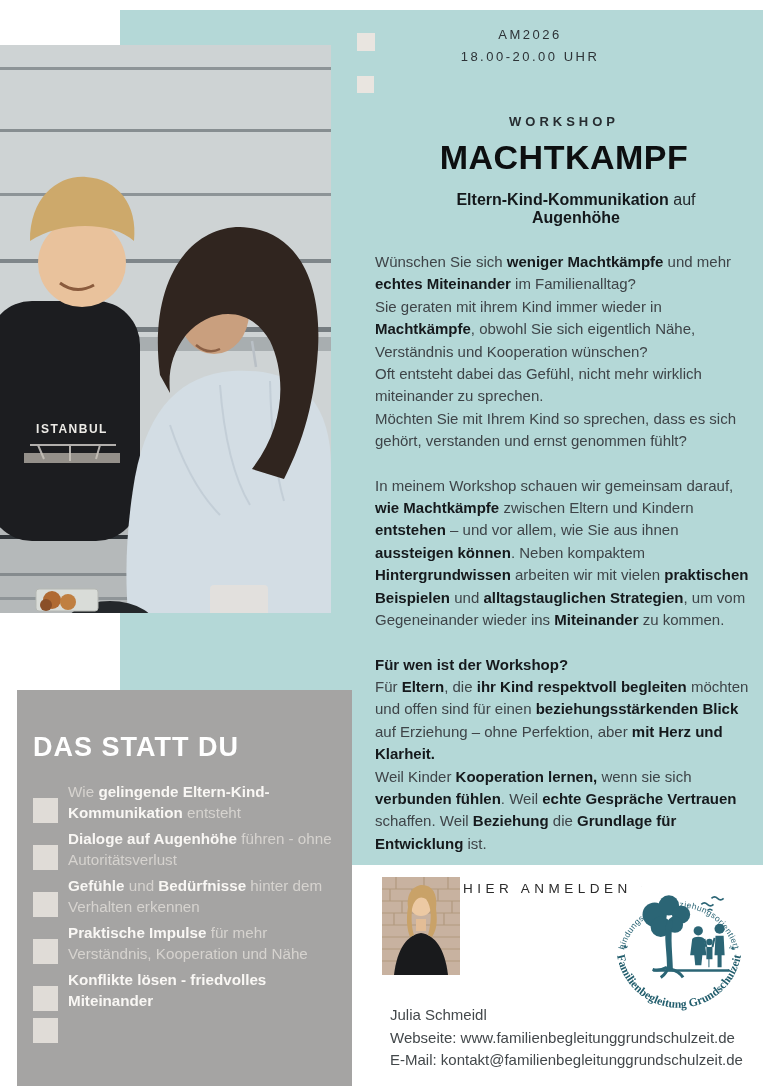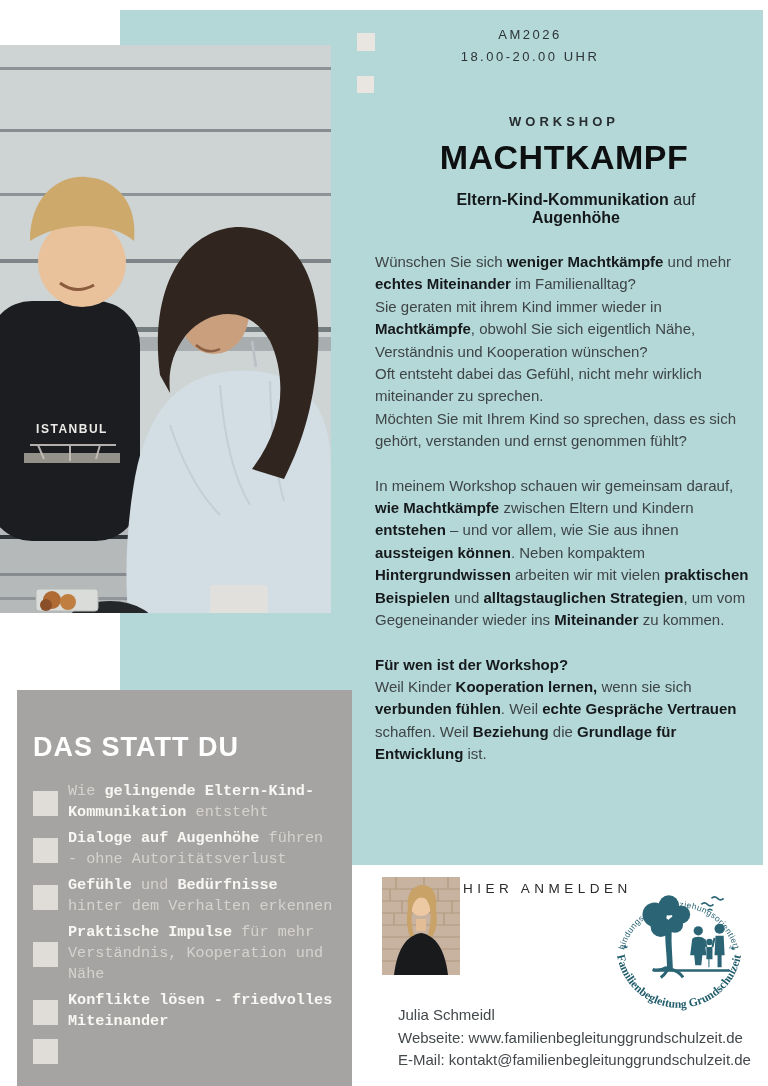--- a/index.html
+++ b/index.html
@@ -18,29 +18,29 @@
          color:#0d0f10;letter-spacing:.5px;}
   .subtitle{margin-top:13px;text-align:center;font-size:16px;color:#23282c;}
   .subtitle b{color:#14181b;margin-left:24px;}
   .bodytxt{margin-top:24px;font-size:15px;line-height:22.4px;color:#3e4448;}
   .bodytxt b,.subhead{color:#15191c;}
   .gap{margin-top:22px;}
   .subhead{font-size:15px;line-height:22.4px;font-weight:700;}
   .gray-panel{position:absolute;left:17px;top:690px;width:335px;height:396px;background:#a5a4a3;
               box-sizing:border-box;padding:42px 16px 0 16px;}
   .learn-title{color:#ffffff;font-size:27px;font-weight:800;letter-spacing:1px;margin:0 0 18px 0;}
-  .learn-item{display:flex;align-items:center;margin-bottom:5px;font-family:Liberation Mono, monospace;}
+  .learn-item{display:flex;align-items:flex-end;margin-bottom:5px;}
   .bullet{flex:none;width:25px;height:25px;background:#e0dcd7;margin:2px 10px 0 0;}
   .learn-text{font-size:15.2px;line-height:21px;color:#d6d3cf;}
   .learn-text b{color:#f9f7f4;}
   .portrait{position:absolute;left:382px;top:877px;width:78px;height:98px;}
   .signup-label{position:absolute;left:463px;top:881px;font-size:13.5px;letter-spacing:4.5px;
                 color:#2b2b2b;font-weight:500;}
   .logo{position:absolute;left:608px;top:874px;width:142px;height:142px;}
-  .contact{position:absolute;left:398px;top:1004px;font-size:15px;line-height:22.5px;color:#43484b;}
+  .contact{position:absolute;left:390px;top:1004px;font-size:15px;line-height:22.5px;color:#43484b;}
 </style>
 </head>
 <body>
 
 <div class="page">
 
   <div class="teal-panel"></div>
   <div class="deco-sq sq1"></div>
   <div class="deco-sq sq2"></div>
 
@@ -94,20 +94,21 @@
   <div class="right-col">
     <div class="kicker">WORKSHOP</div>
     <div class="title">
       <div>MACHTKAMPF</div>
     </div>
     <div class="subtitle"><b>Eltern-Kind-Kommunikation</b><span> auf </span><b>Augenhöhe</b></div>
 
     <div class="bodytxt"><span>Wünschen Sie sich </span><b>weniger Machtkämpfe</b><span> und mehr </span><b>echtes Miteinander</b><span> im Familienalltag?</span><br><span>Sie geraten mit ihrem Kind immer wieder in </span><b>Machtkämpfe</b><span>, obwohl Sie sich eigentlich Nähe, Verständnis und Kooperation wünschen?</span><br><span>Oft entsteht dabei das Gefühl, nicht mehr wirklich miteinander zu sprechen.</span><br><span>Möchten Sie mit Ihrem Kind so sprechen, dass es sich gehört, verstanden und ernst genommen fühlt?</span></div>
     <div class="bodytxt gap"><span>In meinem Workshop schauen wir gemeinsam darauf, </span><b>wie Machtkämpfe</b><span> zwischen Eltern und Kindern </span><b>entstehen</b><span> – und vor allem, wie Sie aus ihnen </span><b>aussteigen können</b><span>. Neben kompaktem </span><b>Hintergrundwissen</b><span> arbeiten wir mit vielen </span><b>praktischen Beispielen</b><span> und </span><b>alltagstauglichen Strategien</b><span>, um vom Gegeneinander wieder ins </span><b>Miteinander</b><span> zu kommen.</span></div>
     <div class="subhead gap">Für wen ist der Workshop?</div>
+    <div class="bodytxt" style="margin-top:0"><span>Für </span><b>Eltern</b><span>, die </span><b>ihr Kind respektvoll begleiten</b><span> möchten und offen sind für einen </span><b>beziehungsstärkenden Blick</b><span> auf Erziehung – ohne Perfektion, aber </span><b>mit Herz und Klarheit.</b></div>
     <div class="bodytxt" style="margin-top:0"><span>Weil Kinder </span><b>Kooperation lernen,</b><span> wenn sie sich </span><b>verbunden fühlen</b><span>. Weil </span><b>echte Gespräche Vertrauen</b><span> schaffen. Weil </span><b>Beziehung</b><span> die </span><b>Grundlage für Entwicklung</b><span> ist.</span></div>
   </div>
 
   <div class="gray-panel">
     <h2 class="learn-title">DAS STATT DU</h2>
     <div class="learn-item">
       <span class="bullet"></span>
       <span class="learn-text"><span>Wie </span><b>gelingende Eltern-Kind-Kommunikation</b><span> entsteht</span></span>
     </div>
     <div class="learn-item">

